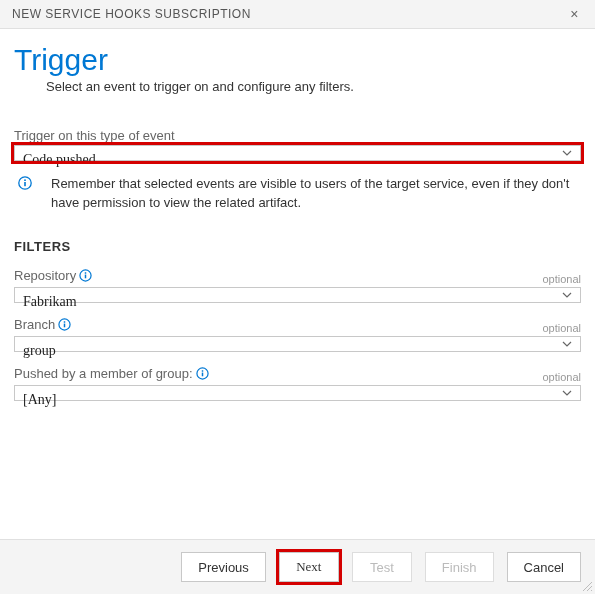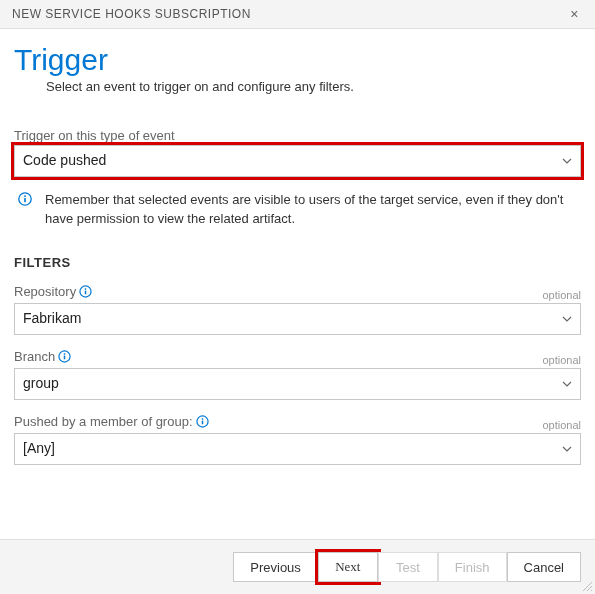--- a/index.html
+++ b/index.html
@@ -73,33 +73,34 @@
     outline-offset: 0;
   }
   .select {
     width: 100%;
     border: 1px solid #c8c8c8;
     background: #fff;
     padding: 6px 28px 6px 8px;
     font-size: 14px;
     color: #222;
     appearance: none;
-    height: 32px;
+    height: 16px;
+    font-family: Liberation Serif, serif;
   }
   .chevron {
     position: absolute;
     right: 8px;
     top: 50%;
     transform: translateY(-50%);
     pointer-events: none;
   }
   .chevron svg { display:block; }
   .info-row {
     display: flex;
-    gap: 13px;
+    gap: 19px;
     margin: 0 0 26px 4px;
     font-size: 13px;
     color: #333;
     line-height: 1.45;
   }
   .info-icon {
     flex: 0 0 auto;
     margin-top: 1px;
   }
   .filters-heading {
@@ -115,21 +116,21 @@
     cursor: pointer;
   }
   .footer {
     position: absolute;
     left: 0; right: 0; bottom: 0;
     background: #f4f4f4;
     border-top: 1px solid #e0e0e0;
     padding: 12px 14px;
     display: flex;
     justify-content: flex-end;
-    gap: 0;
+    gap: 13px;
   }
   .btn {
     border: 1px solid #c8c8c8;
     background: #fff;
     padding: 6px 16px;
     font-size: 13px;
     color: #333;
     cursor: pointer;
     min-width: 60px;
     text-align: center;

